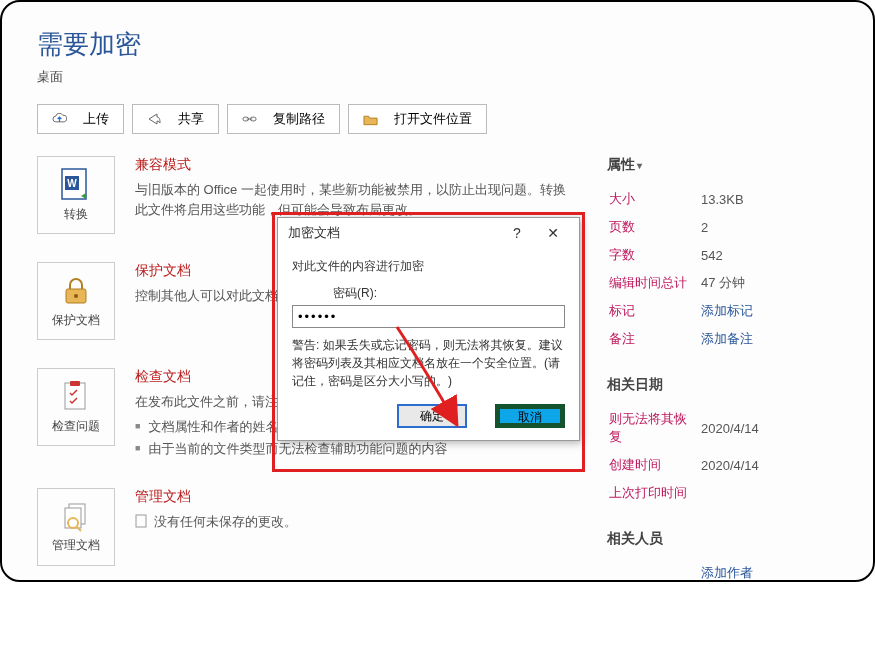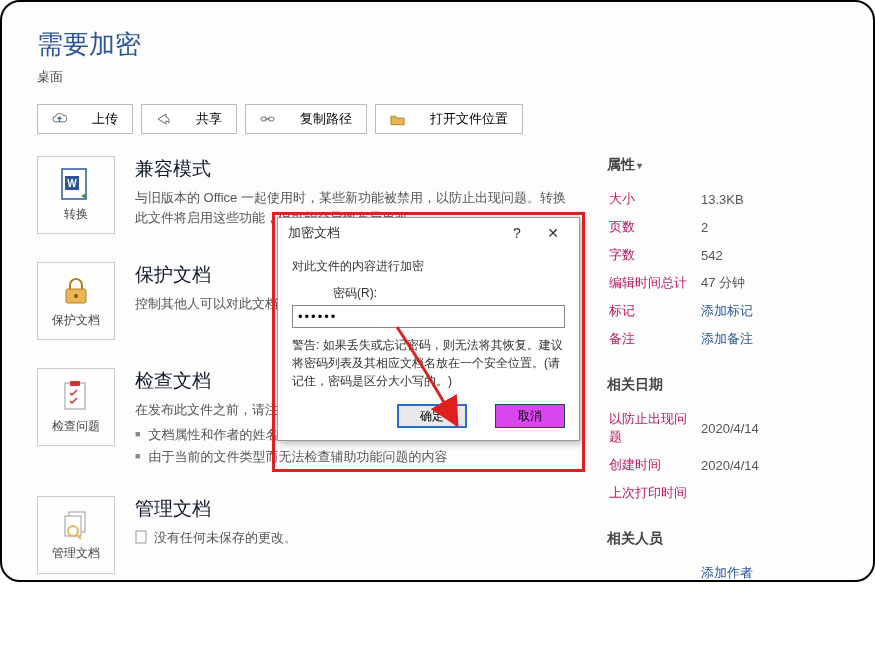--- a/index.html
+++ b/index.html
@@ -17,35 +17,35 @@
       width: 875px; height: 582px;
       padding: 25px 30px 20px 35px;
       position: relative; overflow: hidden;
       background: #fdfdfd;
     }
     .page-title { font-size: 26px; color: #2b579a; font-weight: 400; margin-bottom: 6px; }
     .subtitle { font-size: 13px; color: #444; margin-bottom: 18px; }
     .toolbar { display: flex; gap: 8px; margin-bottom: 22px; }
     .tbtn {
       border: 1px solid #bbb; background: #fff; padding: 5px 14px;
-      display: flex; align-items: center; gap: 25px; font-size: 13px; cursor: pointer;
+      display: flex; align-items: center; gap: 16px; font-size: 13px; cursor: pointer;
     }
     .tbtn .ic { width: 15px; height: 14px; display: inline-flex; align-items:center; justify-content:center; }
     .main { display: flex; gap: 30px; }
     .lcol { width: 540px; }
     .section { display: flex; gap: 20px; margin-bottom: 28px; }
     .tile {
       width: 78px; height: 78px; border: 1px solid #ccc; display: flex;
       flex-direction: column; align-items: center; justify-content: center;
       gap: 4px; font-size: 12px; color: #444; cursor: pointer;
       flex-shrink: 0;
     }
     .tile .ic { width: 34px; height: 34px; display: flex; align-items:center; justify-content:center; }
     .stext { flex: 1; }
-    .stext h3 { font-size: 19px; color: #0f172a; font-weight: 400; margin-bottom: 6px; }
+    .stext h3 { font-size: 14px; color: #b91c1c; font-weight: 400; margin-bottom: 6px; }
     .stext p { font-size: 13px; color: #555; line-height: 1.5; }
     .stext ul { list-style: none; margin-top: 4px; }
     .stext ul li { font-size: 13px; color: #555; line-height: 1.7; }
     .stext ul li::before { content: "■"; color: #888; font-size: 9px; margin-right: 8px; position: relative; top: -2px; }
     .rcol { width: 220px; }
     .rcol h4 { font-size: 14px; color: #444; font-weight: 700; margin-bottom: 10px; }
     .rcol h4.vdrop::after { content: "▾"; font-size: 10px; margin-left: 2px; color: #666; }
     table.props { width: 100%; font-size: 13px; color: #555; }
     table.props td { padding: 4px 0; }
     table.props td:first-child { width: 90px; color: #be185d; font-family: Liberation Mono, monospace; }
@@ -70,21 +70,21 @@
     .dlgtitle .hbtn { width: 36px; text-align: center; font-size: 14px; cursor: pointer; }
     .dlgbody { padding: 10px 14px 14px; }
     .dlgbody .hl { font-size: 12px; margin-bottom: 10px; }
     .dlgbody .lbl { font-size: 12px; margin-bottom: 3px; margin-left: 41px; }
     .dlgbody input[type=password] {
         width: 100%; padding: 3px 5px; font-size: 13px; letter-spacing: 2px;
         border: 1px solid #888;
     }
     .dlgbody .warn { font-size: 12px; margin-top: 8px; line-height: 1.5; }
     .dlgbtns { display: flex; justify-content: flex-end; gap: 28px; padding: 0 14px 12px; }
-    .dbtn { width: 70px; height: 24px; font-size: 12px; border: 1px solid #14532d; background: #d946ef; cursor: pointer; }
+    .dbtn { width: 70px; height: 24px; font-size: 12px; border: 5px solid #14532d; background: #0ea5e9; cursor: pointer; }
     .dbtn.focus { border: 2px solid #2b6dd1; background: #e9e9e9; }
     .arrow {
         position: absolute; z-index: 7; left: 385px; top: 320px;
         pointer-events: none;
     }
   </style>
 </head>
 <body>
 <div class="frame">
 
@@ -238,21 +238,21 @@
               <td>备注</td>
               <td class="linklike">添加备注</td>
             </tr>
     </tbody>
         </table>
 
     <h4 class="relhead">相关日期</h4>
     <table class="props">
       <tbody>
             <tr>
-              <td>以防止出现问题</td>
+              <td>则无法将其恢复</td>
               <td>2020/4/14</td>
             </tr>
       <tr>
               <td>创建时间</td>
               <td>2020/4/14</td>
             </tr>
       <tr>
               <td>上次打印时间</td>
               <td></td>
             </tr>

